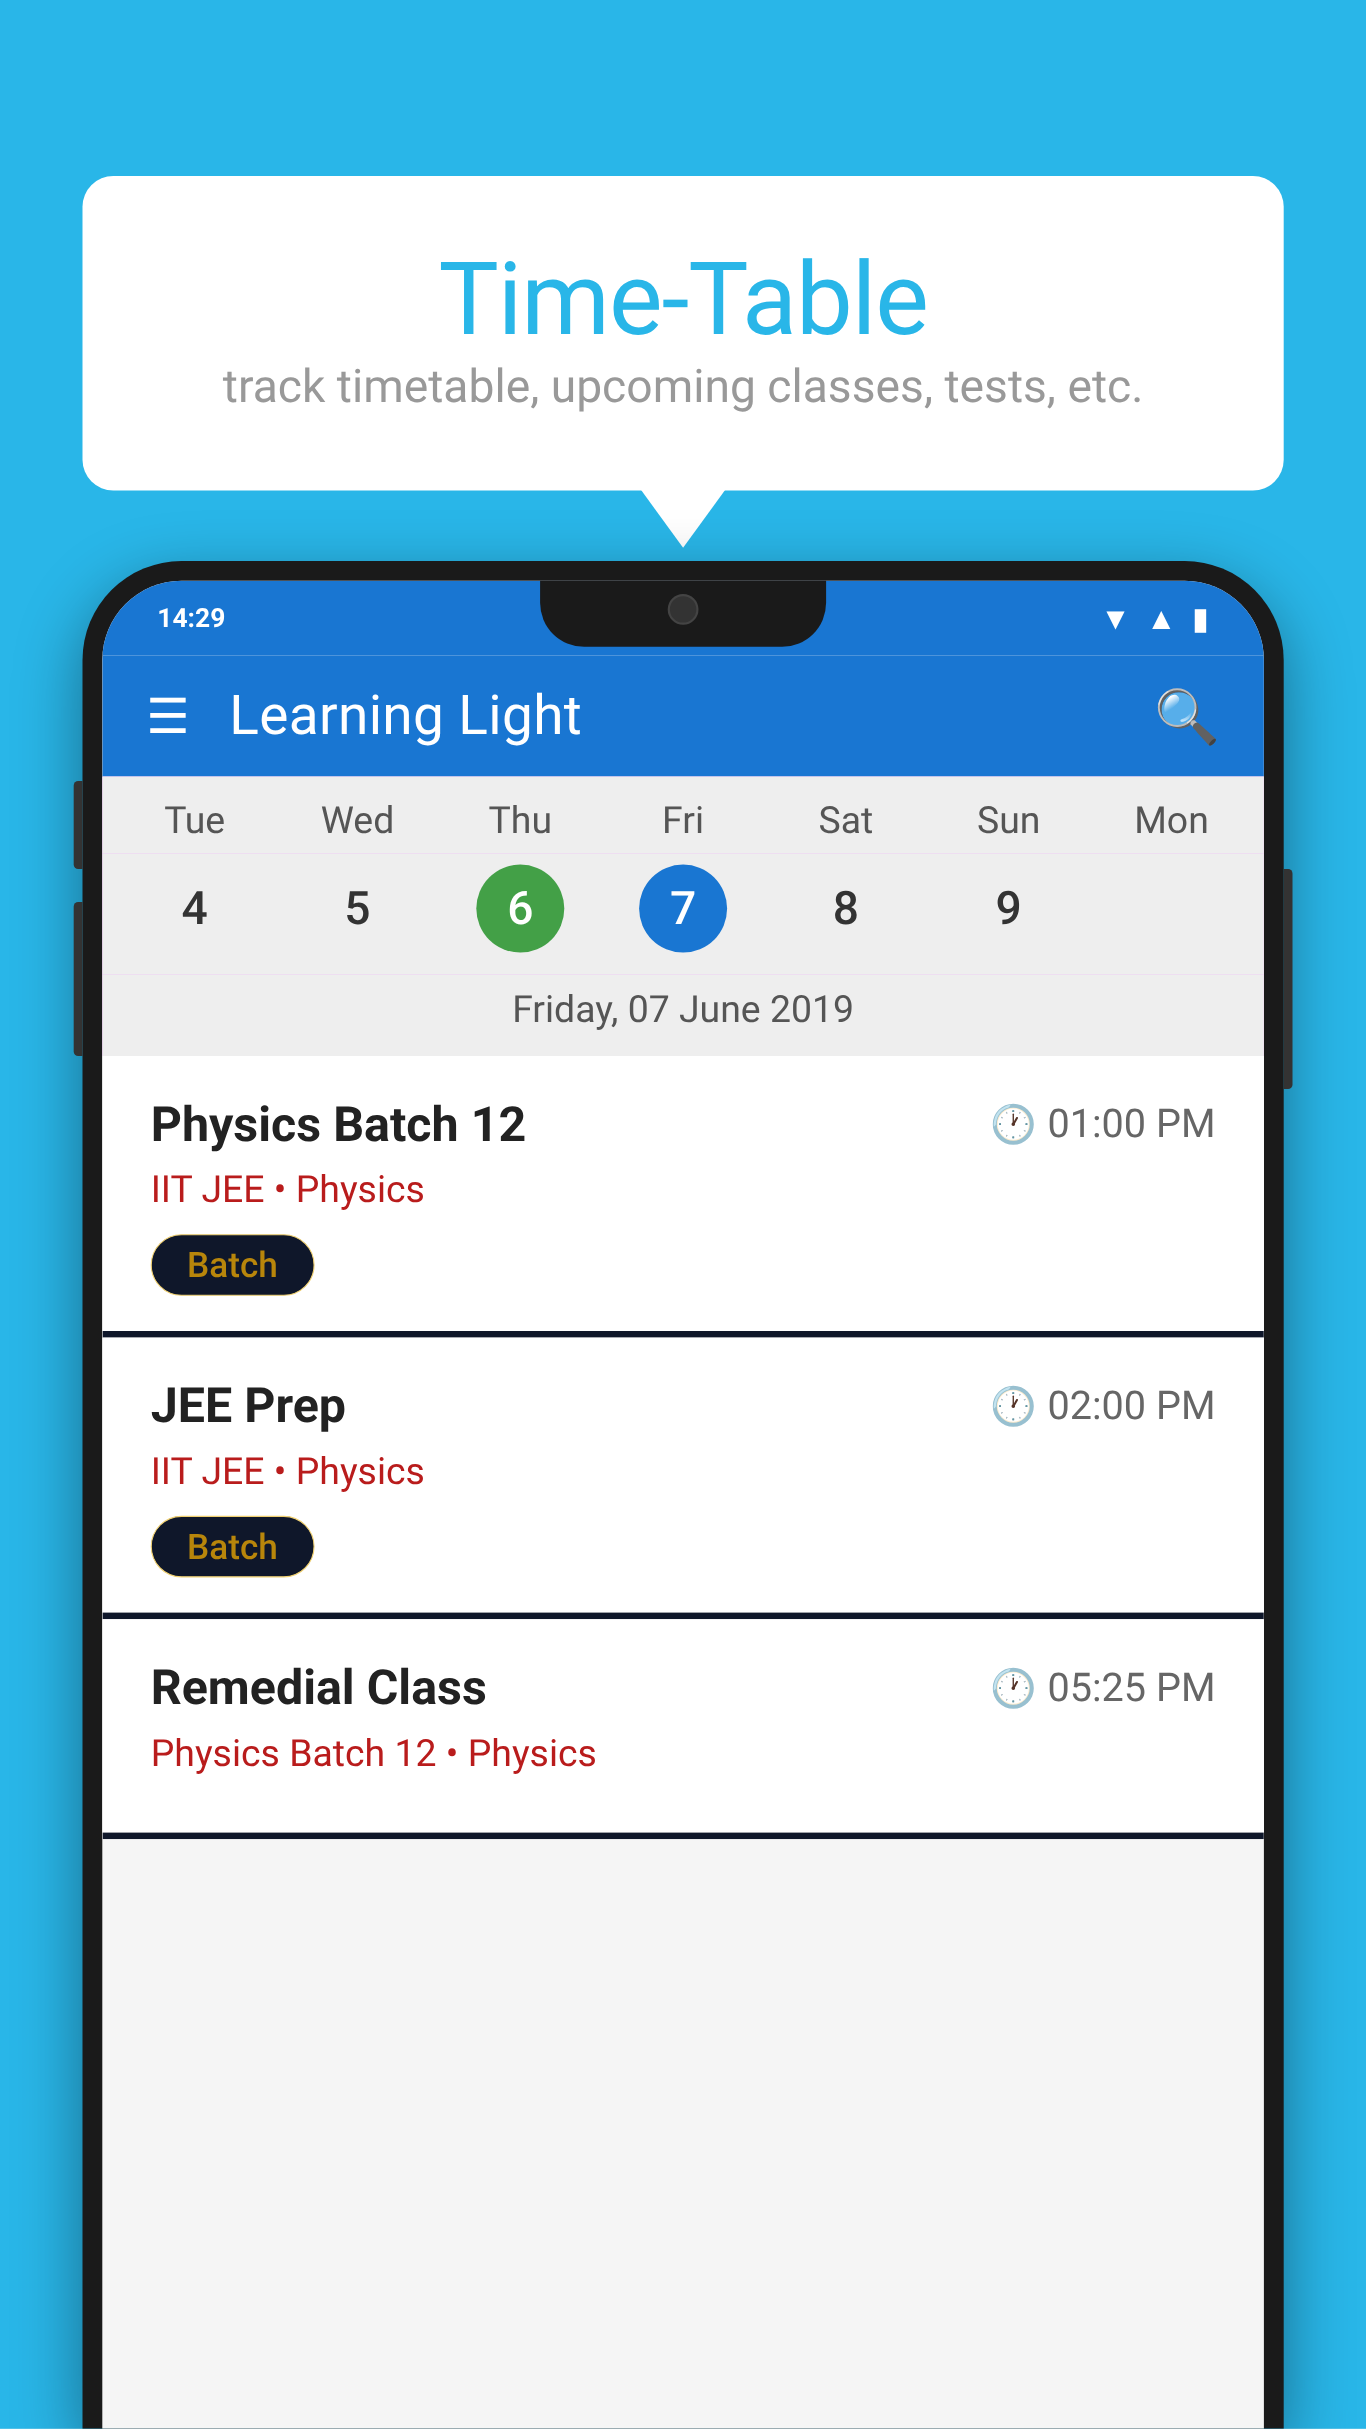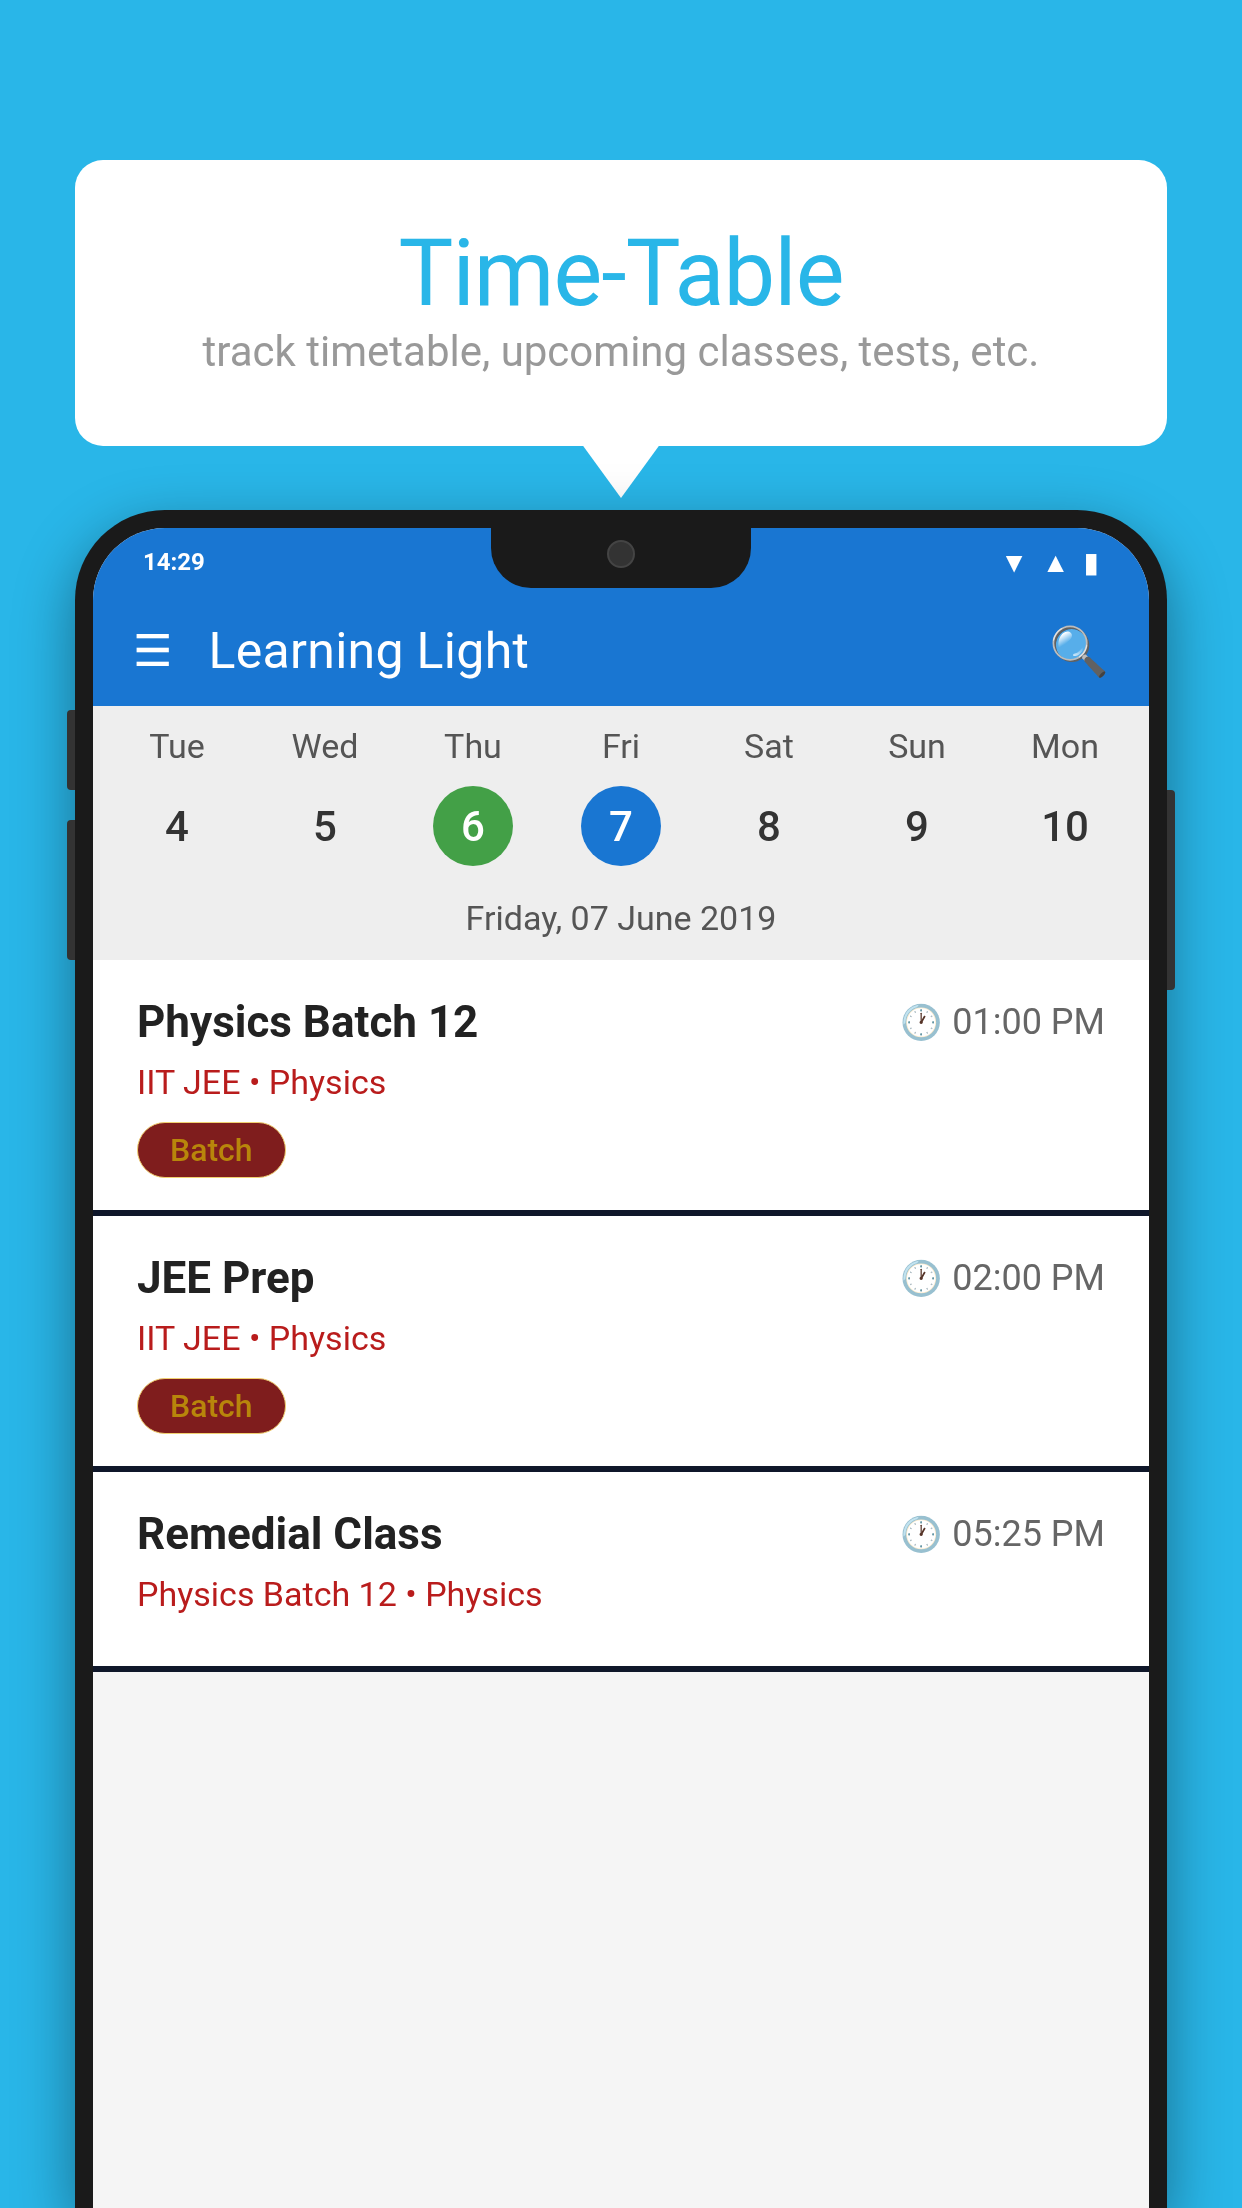--- a/index.html
+++ b/index.html
@@ -261,21 +261,21 @@
     }
 
     .event-meta {
       font-size: 34px;
       color: #b91c1c;
       margin-bottom: 20px;
     }
 
     .batch-badge {
       display: inline-block;
-      background: #7f1d1d;
+      background: #0f172a;
       color: #b8860b;
       border: 1px solid #f0d070;
       border-radius: 30px;
       padding: 8px 32px;
       font-size: 32px;
       font-weight: 500;
     }
 
     
     .phone-side-btn-left {
@@ -366,23 +366,20 @@
         </div>
         <div class="date-cell">
           <div class="date-num selected">7</div>
         </div>
         <div class="date-cell">
           <div class="date-num">8</div>
         </div>
         <div class="date-cell">
           <div class="date-num">9</div>
         </div>
-        <div class="date-cell">
-          <div class="date-num">10</div>
-        </div>
       </div>
 
       <div class="selected-date-label">Friday, 07 June 2019</div>
     </div>
 
     <div class="events-list">
 
       <div class="event-card">
         <div class="event-header">
           <span class="event-title">Physics Batch 12</span>

